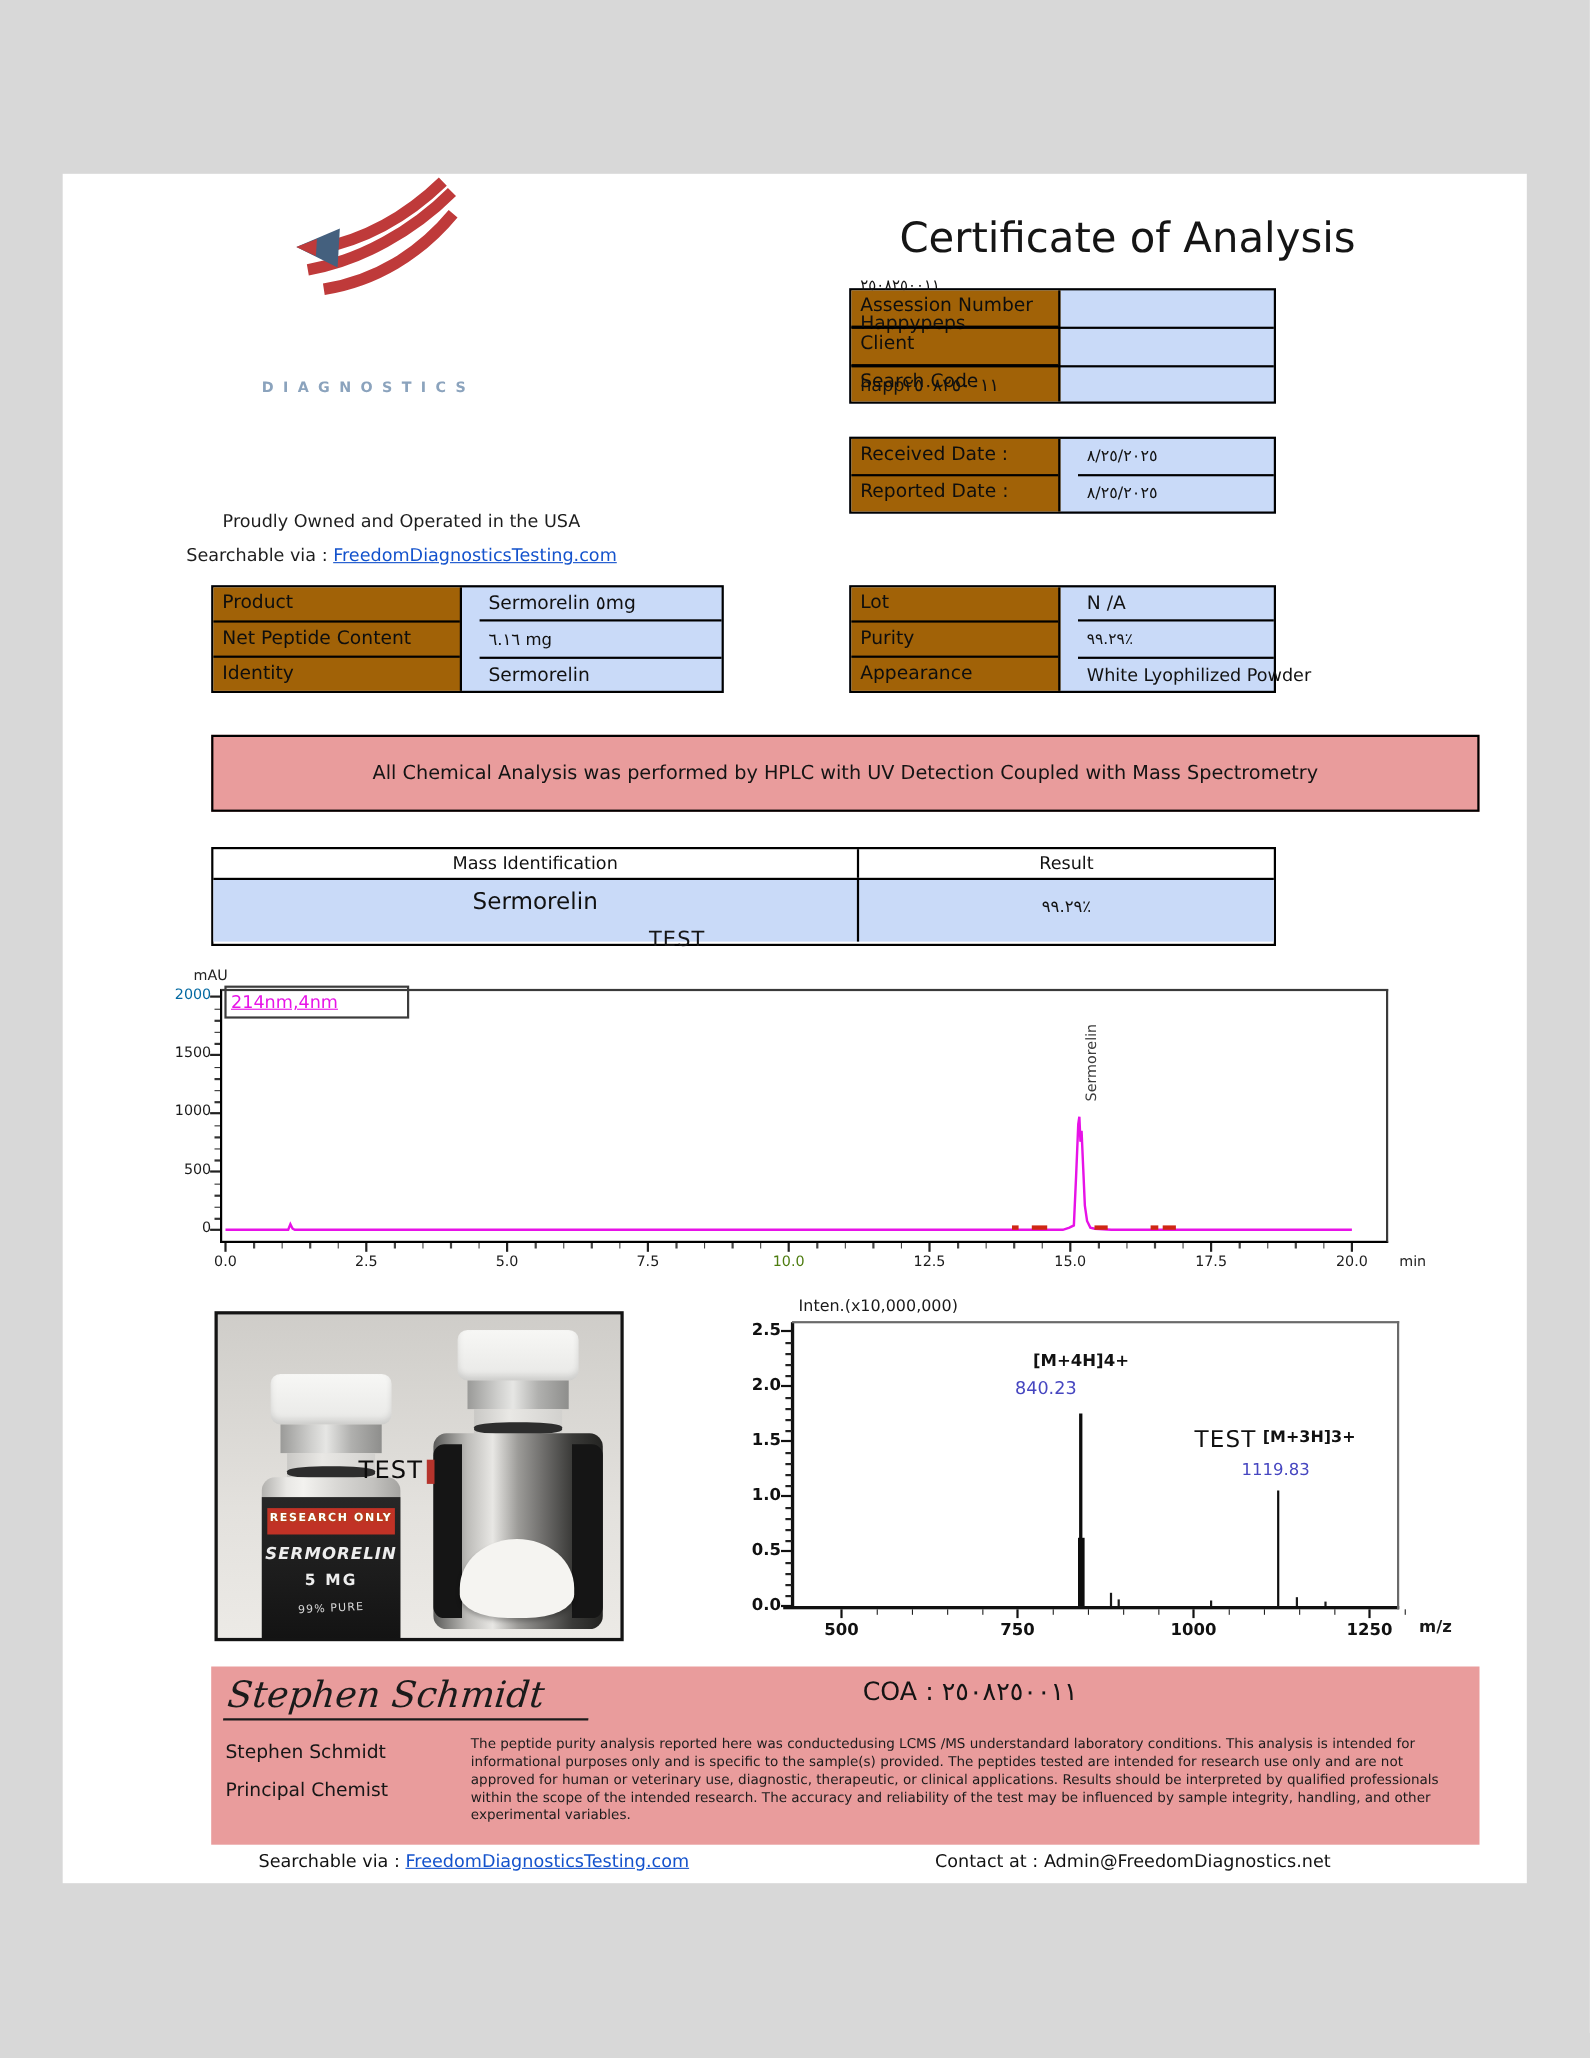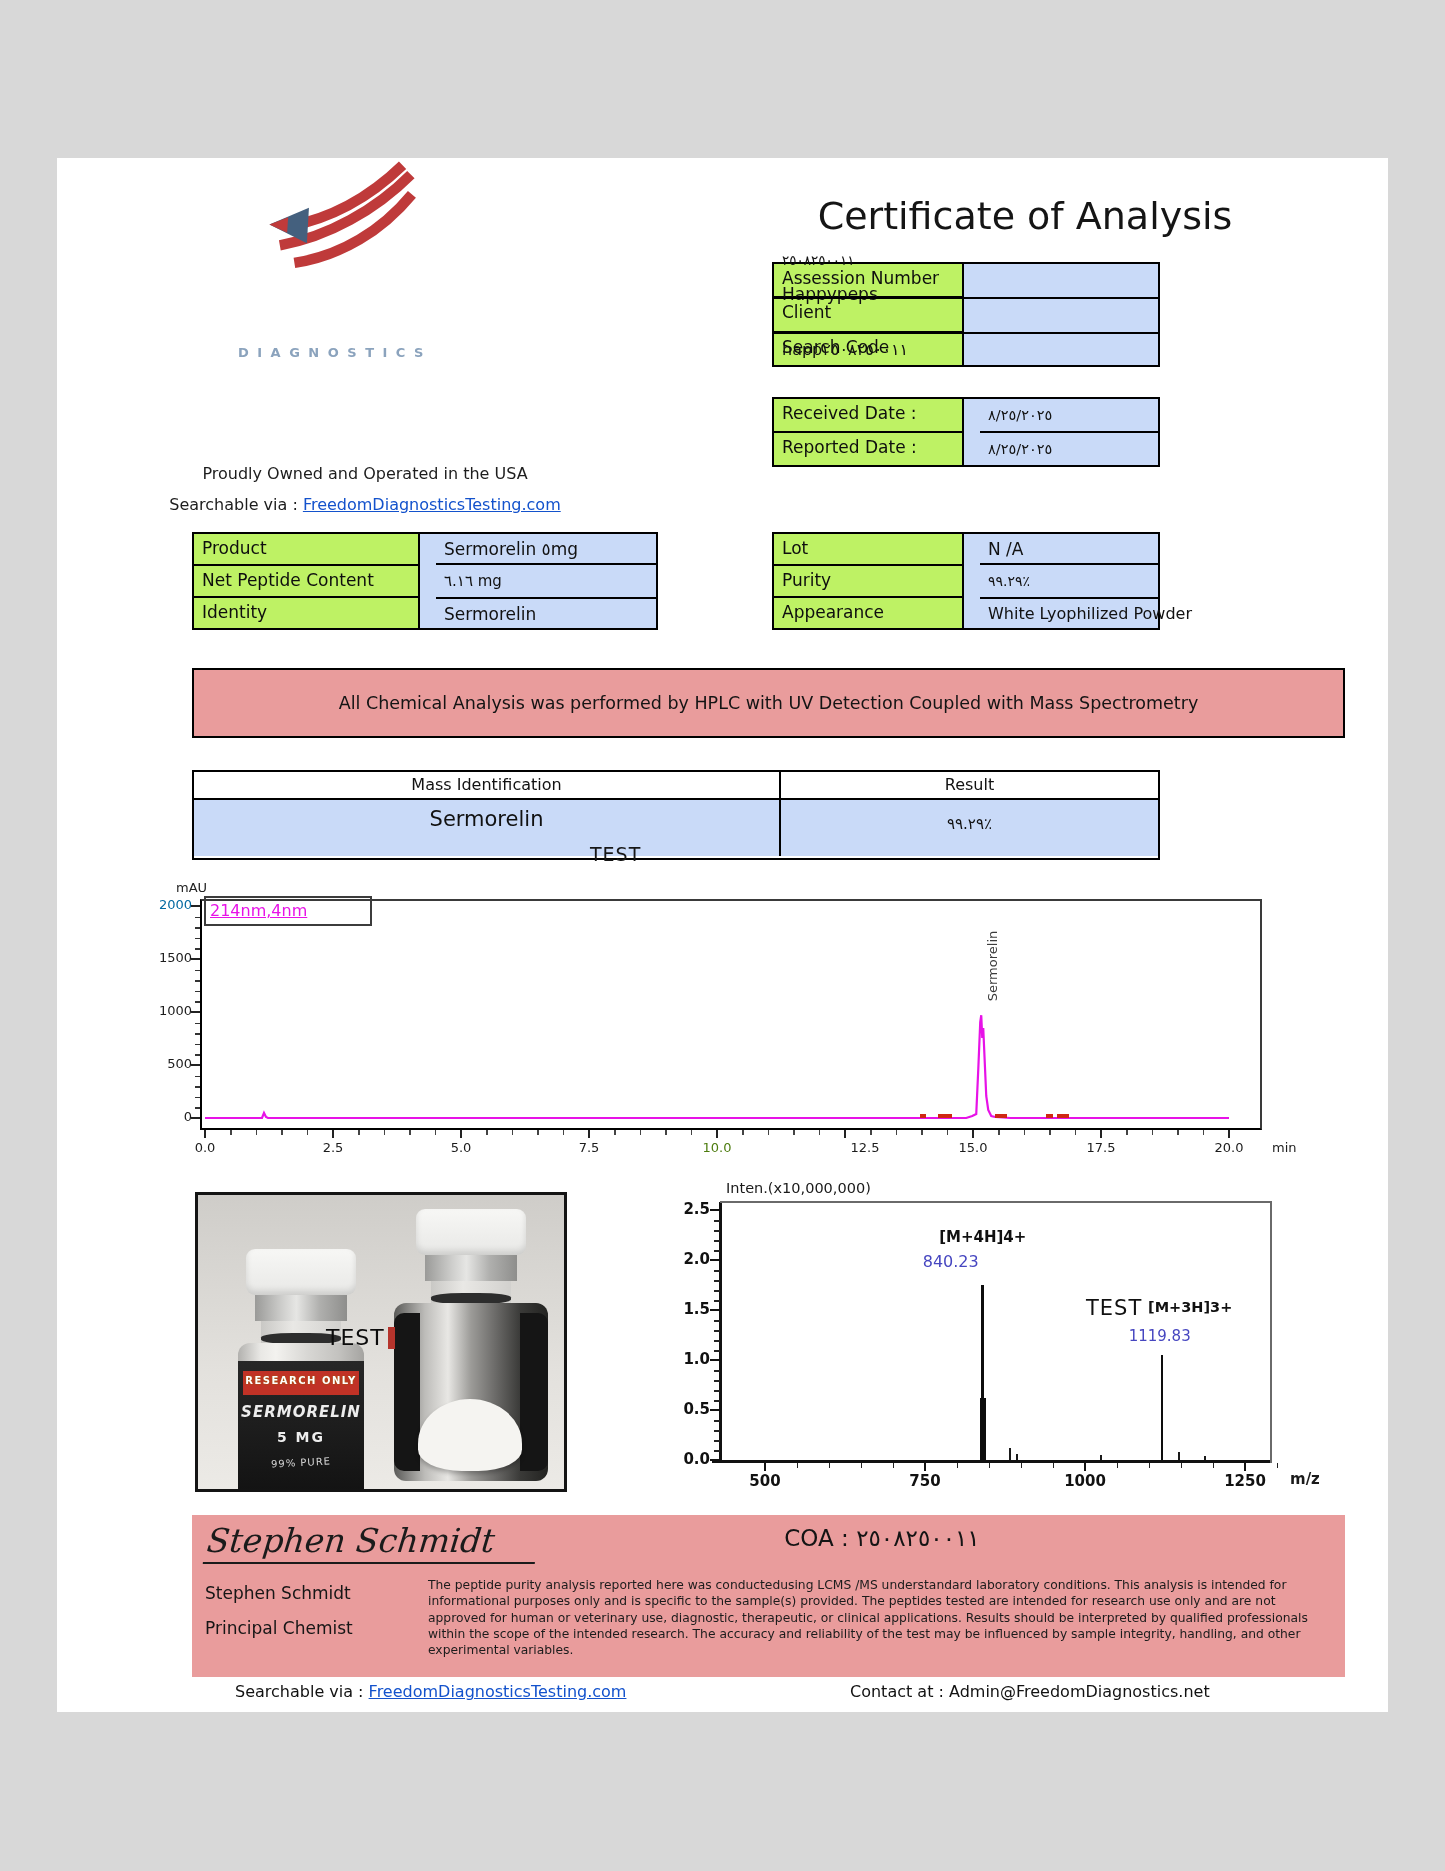--- a/index.html
+++ b/index.html
@@ -10,21 +10,21 @@
   
   .brand{font-weight:bold;font-size:40px;letter-spacing:13px;color:#474747;text-align:center;}
   .brand-sub{font-size:13px;letter-spacing:8.5px;color:#8ba3bd;text-align:center;font-weight:600;}
   .tagline{font-size:16px;color:#1d1d1d;text-align:center;}
   .searchline{font-size:16px;color:#1d1d1d;text-align:center;}
   a.doclink{color:#1352cc;text-decoration:underline;}
   .title{font-size:38px;color:#151515;text-align:center;font-weight:400;}
   
   .tbl{position:absolute;border:2px solid #000;background:#c9daf8;box-sizing:border-box;--lblw:190px;}
   .tbl.product{--lblw:226px;}
-  .lblcol{position:absolute;left:0;top:0;bottom:0;width:var(--lblw);background:#bef264;
+  .lblcol{position:absolute;left:0;top:0;bottom:0;width:var(--lblw);background:#a16207;
           border-right:2px solid #000;display:flex;flex-direction:column;box-sizing:border-box;}
   .lbl{flex:1;border-bottom:2px solid #000;font-size:17px;padding:4px 0 0 8px;color:#0e0e0e;box-sizing:border-box;white-space:nowrap;}
   .lbl:last-child{border-bottom:none;}
   .valcol{position:absolute;left:var(--lblw);right:0;top:0;bottom:0;display:flex;flex-direction:column;padding-left:16px;}
   .val{flex:1;border-bottom:2px solid #000;font-size:16px;padding:5px 0 0 8px;box-sizing:border-box;white-space:nowrap;}
   .val:last-child{border-bottom:none;}
   .valfree{position:absolute;left:0;right:0;top:0;bottom:0;}
   .hline{position:absolute;left:0;right:0;height:2px;background:#000;z-index:3;}
   .ov{position:absolute;left:8px;white-space:nowrap;}
   
@@ -228,21 +228,21 @@
     <div class="abs" style="left: 185px; top: 1140px; width: 40px; text-align: center; font-size: 13px; color: rgb(28, 28, 28);">0.0</div>
     <div class="abs" style="left: 332px; top: 1130px; width: 2px; height: 8px; background: rgb(34, 34, 34);"></div>
     <div class="abs" style="left: 313px; top: 1140px; width: 40px; text-align: center; font-size: 13px; color: rgb(28, 28, 28);">2.5</div>
     <div class="abs" style="left: 460px; top: 1130px; width: 2px; height: 8px; background: rgb(34, 34, 34);"></div>
     <div class="abs" style="left: 441px; top: 1140px; width: 40px; text-align: center; font-size: 13px; color: rgb(28, 28, 28);">5.0</div>
     <div class="abs" style="left: 588px; top: 1130px; width: 2px; height: 8px; background: rgb(34, 34, 34);"></div>
     <div class="abs" style="left: 569px; top: 1140px; width: 40px; text-align: center; font-size: 13px; color: rgb(28, 28, 28);">7.5</div>
     <div class="abs" style="left: 716px; top: 1130px; width: 2px; height: 8px; background: rgb(34, 34, 34);"></div>
     <div class="abs" style="left: 697px; top: 1140px; width: 40px; text-align: center; font-size: 13px; color: #4d7c0f;">10.0</div>
     <div class="abs" style="left: 844px; top: 1130px; width: 2px; height: 8px; background: rgb(34, 34, 34);"></div>
-    <div class="abs" style="left: 825px; top: 1140px; width: 40px; text-align: center; font-size: 13px; color: rgb(28, 28, 28); margin-left: 20px;">12.5</div>
+    <div class="abs" style="left: 825px; top: 1140px; width: 40px; text-align: center; font-size: 13px; color: rgb(28, 28, 28);">12.5</div>
     <div class="abs" style="left: 972px; top: 1130px; width: 2px; height: 8px; background: rgb(34, 34, 34);"></div>
     <div class="abs" style="left: 953px; top: 1140px; width: 40px; text-align: center; font-size: 13px; color: rgb(28, 28, 28);">15.0</div>
     <div class="abs" style="left: 1100px; top: 1130px; width: 2px; height: 8px; background: rgb(34, 34, 34);"></div>
     <div class="abs" style="left: 1081px; top: 1140px; width: 40px; text-align: center; font-size: 13px; color: rgb(28, 28, 28);">17.5</div>
     <div class="abs" style="left: 1228px; top: 1130px; width: 2px; height: 8px; background: rgb(34, 34, 34);"></div>
     <div class="abs" style="left: 1209px; top: 1140px; width: 40px; text-align: center; font-size: 13px; color: rgb(28, 28, 28);">20.0</div>
     <div class="abs" style="left: 230.1px; top: 1130px; width: 1.5px; height: 5px; background: rgb(68, 68, 68);"></div>
     <div class="abs" style="left: 255.7px; top: 1130px; width: 1.5px; height: 5px; background: rgb(68, 68, 68);"></div>
     <div class="abs" style="left: 281.3px; top: 1130px; width: 1.5px; height: 5px; background: rgb(68, 68, 68);"></div>
     <div class="abs" style="left: 306.9px; top: 1130px; width: 1.5px; height: 5px; background: rgb(68, 68, 68);"></div>

